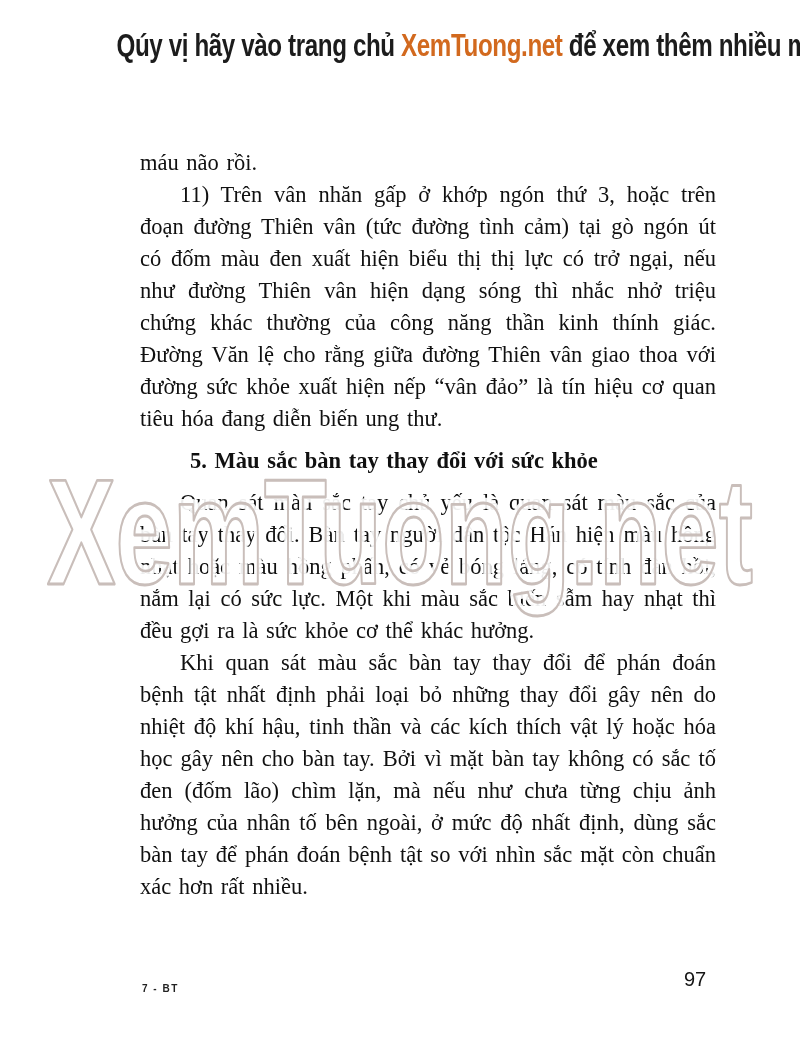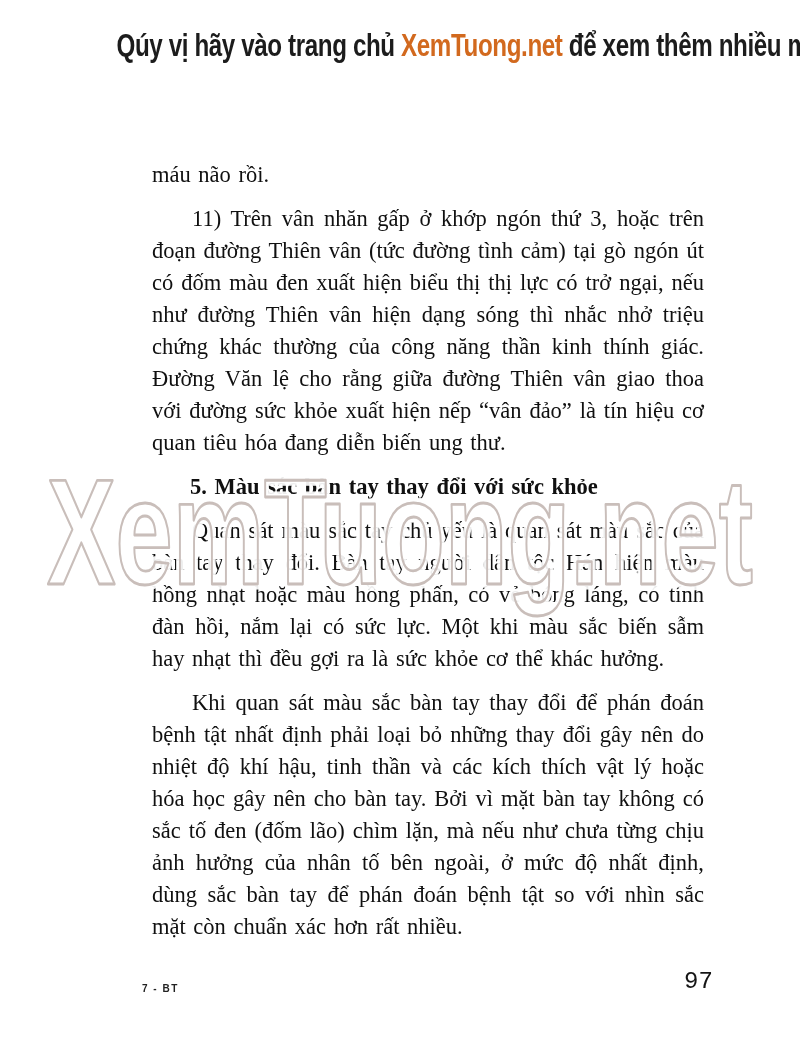--- a/index.html
+++ b/index.html
@@ -44,21 +44,21 @@
     left: 140px;
     width: 576px;
     font-size: 22.5px;
     line-height: 32px;
     text-align: justify;
     word-spacing: 2px;
     color: #101010;
     z-index: 1;
   }
   .content p {
-    margin: 12px;
+    margin: 0;
     text-indent: 40px;
   }
   .content p.no-indent {
     text-indent: 0;
   }
   .content h2 {
     margin: 10px;
     font-size: 22.5px;
     line-height: 32px;
     text-indent: 40px;
@@ -83,22 +83,22 @@
     font-size: 10px;
     font-weight: 600;
     letter-spacing: 1.5px;
     color: #222222;
     z-index: 4;
   }
   .footer-page {
     position: absolute;
     left: 684px;
     top: 968px;
-    font-family: Liberation Mono, monospace;
-    font-size: 24px;
+    font-family: Liberation Sans, sans-serif;
+    font-size: 20px;
     color: #151515;
     z-index: 4;
     text-align: center;
   }
 </style>
 </head>
 <body>
 
 <div class="page">
 

